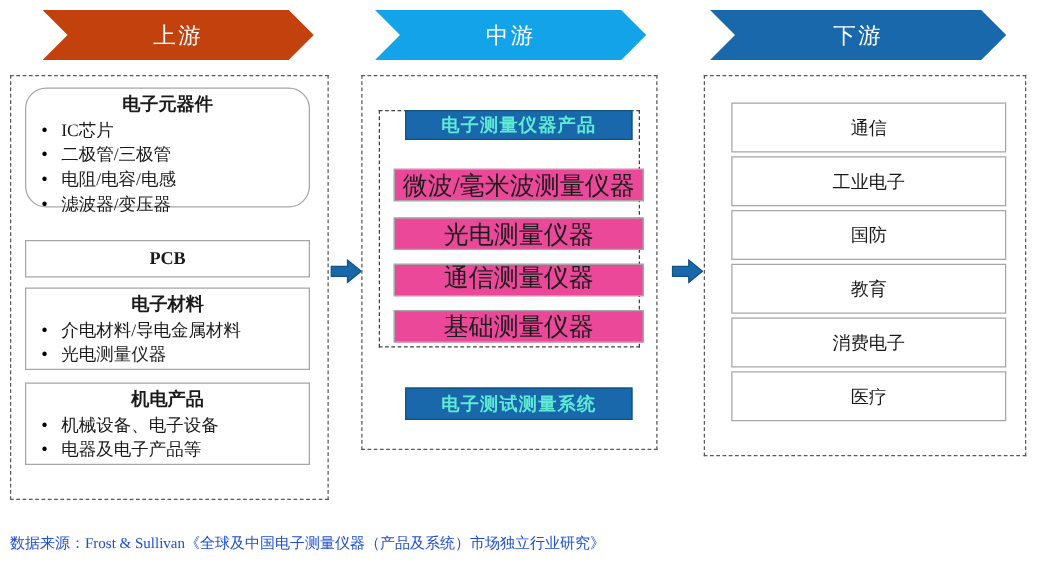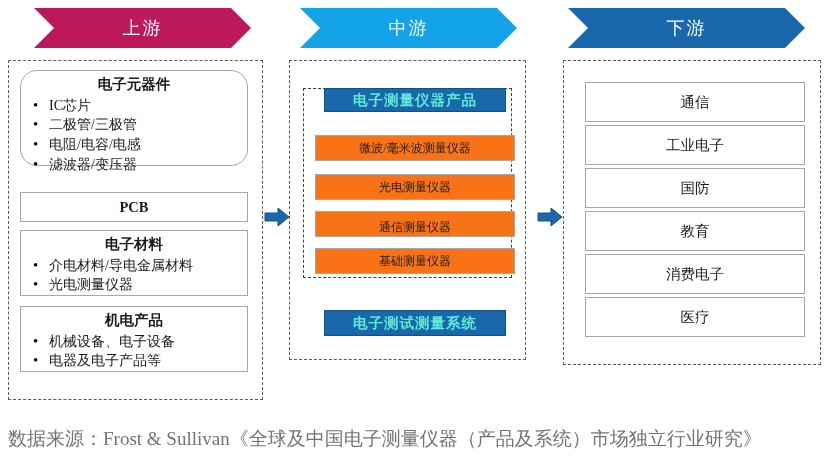--- a/index.html
+++ b/index.html
@@ -16,21 +16,21 @@
   .banner{
     position:absolute;
     height:40px;
     display:flex;align-items:center;justify-content:center;
     color:#ffffff;
     font-size:18px;
     letter-spacing:2px;
     font-family:"Liberation Sans","DejaVu Sans",sans-serif;
     clip-path:polygon(0 0, calc(100% - 20px) 0, 100% 50%, calc(100% - 20px) 100%, 0 100%, 20px 50%);
   }
-  #banner-up   {left:34px; top:8px; width:217px; background:#be185d;}
+  #banner-up   {left:34px; top:8px; width:217px; background:#c2410c;}
   #banner-mid  {left:300px;top:8px; width:217px; background:#13a3e8;}
   #banner-down {left:568px;top:8px; width:237px; background:#1868ab;}
 
   
   .column{
     position:absolute;
     border:1px dashed #595959;
     background:#ffffff;
     box-sizing:border-box;
   }
@@ -98,24 +98,24 @@
     font-weight:bold;
     letter-spacing:1px;
   }
   #mid-head  {left:324px;top:88px; width:182px;height:24px;}
   #mid-system{left:324px;top:310px;width:182px;height:26px;}
 
   .mid-item{
     position:absolute;
     left:315px;width:200px;height:26px;
     border:1px solid #a6a6a6;
-    background:#f97316;
-    box-sizing:border-box;
-    display:flex;align-items:center;justify-content:center;
-    font-size:12px;color:#1a1a1a;
+    background:#ec4899;
+    box-sizing:border-box;
+    display:flex;align-items:center;justify-content:center;
+    font-size:20px;color:#1a1a1a;
   }
   #mid-item-0{top:135px;}
   #mid-item-1{top:174px;}
   #mid-item-2{top:211px;align-items:flex-end;}
   #mid-item-3{top:248px;}
 
   
   .down-item{
     position:absolute;
     left:585px;width:220px;height:40px;
@@ -134,22 +134,22 @@
 
   
   .flow-arrow{position:absolute;width:26px;height:20px;}
   #arrow-1{left:264px;top:207px;}
   #arrow-2{left:537px;top:207px;}
 
   
   #source-note{
     position:absolute;
     left:8px;top:426px;
-    font-size:19px;
-    color:#737373;
+    font-size:12px;
+    color:#1d4ed8;
     white-space:nowrap;
     font-family:"Liberation Serif","DejaVu Serif",serif;
   }
 </style>
 </head>
 <body>
 
 <div class="stage">
 
   <div class="banner" id="banner-up">

